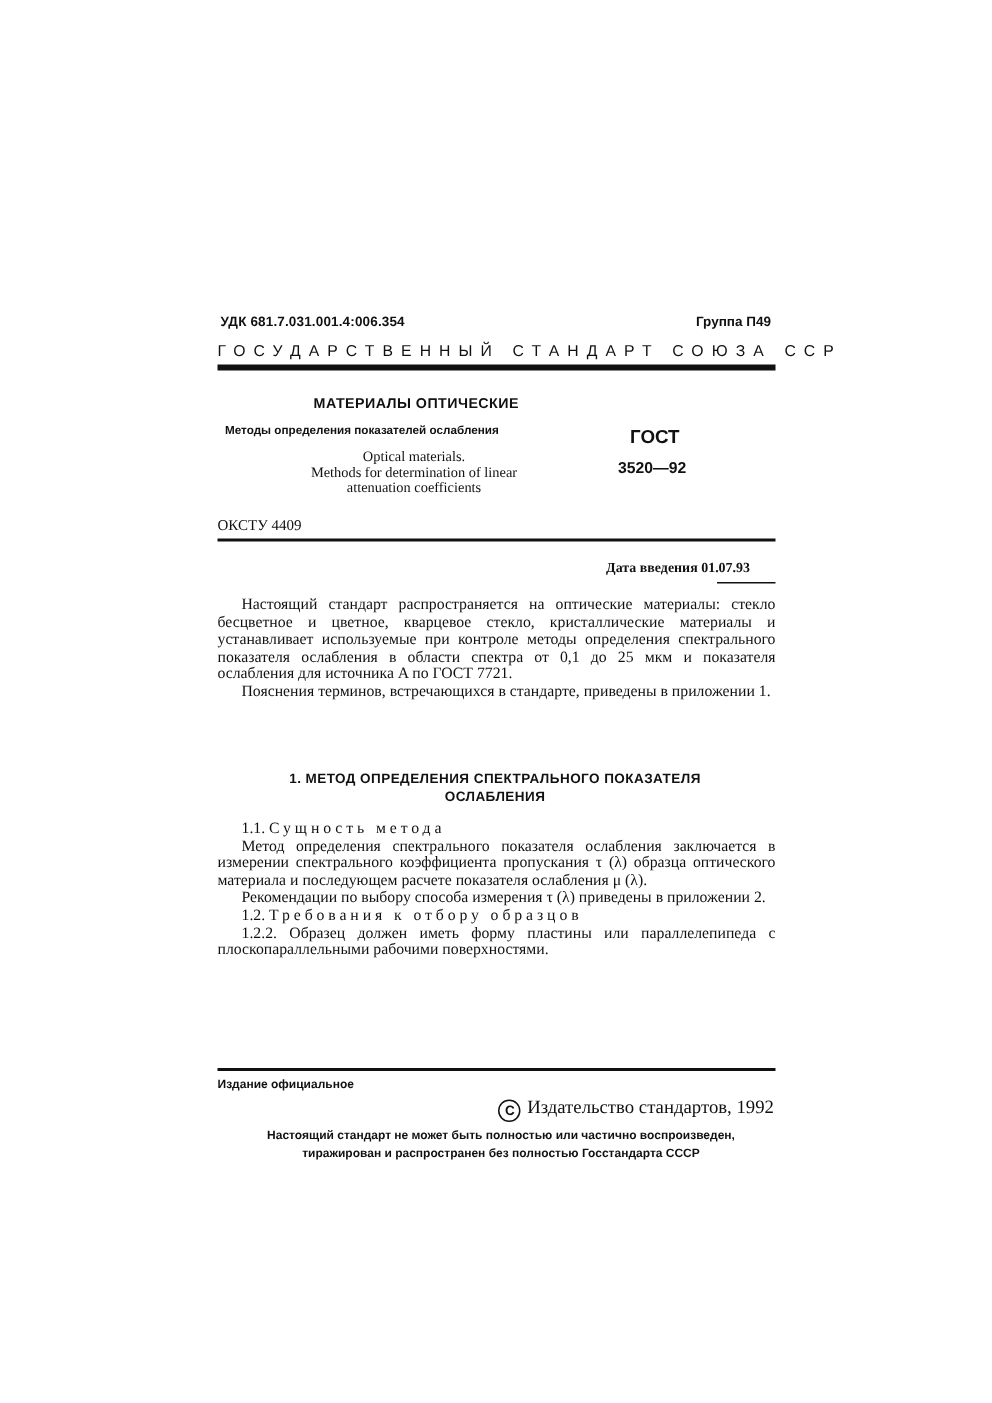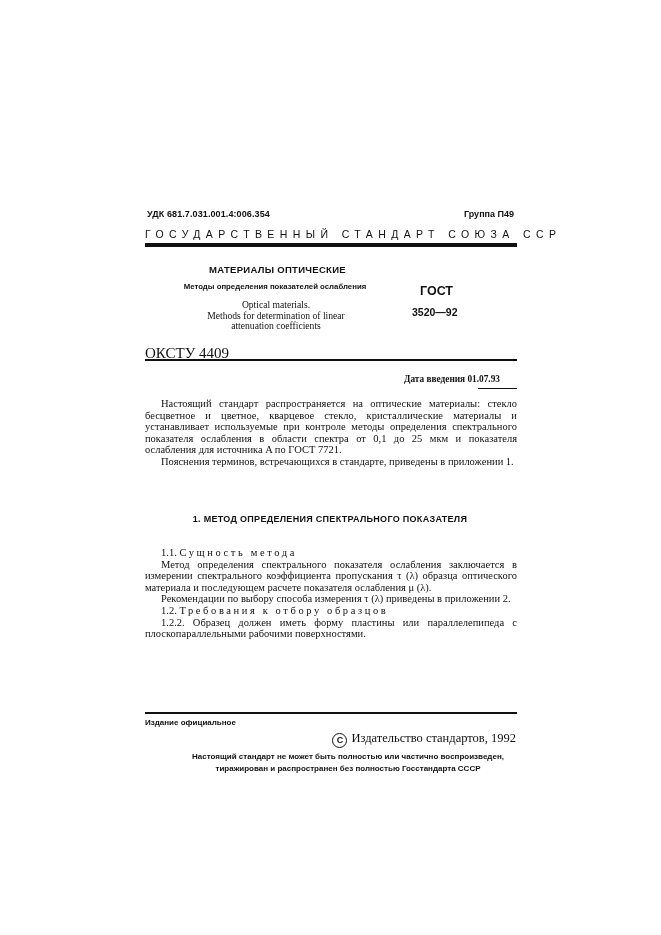--- a/index.html
+++ b/index.html
@@ -4,36 +4,36 @@
 <style>
   html, body { margin: 0; padding: 0; background: #ffffff; }
   body { width: 661px; height: 935px; position: relative; overflow: hidden; color: #111; font-family: "Liberation Serif", serif; }
   .abs { position: absolute; margin-top: 32px; }
   .udk { left: 147px; top: 177px; font-family: "Liberation Sans", sans-serif; font-weight: bold; font-size: 9px; letter-spacing: 0.1px; }
   .group { right: 147px; top: 177px; font-family: "Liberation Sans", sans-serif; font-weight: bold; font-size: 9px; }
   .state { left: 145px; top: 196px; width: 372px; font-family: "Liberation Sans", sans-serif; font-weight: normal; font-size: 10.5px; letter-spacing: 5.4px; white-space: nowrap; }
   .rule-thick { left: 145px; width: 372px; height: 4px; background: #111; }
   .rule-thin { left: 145px; width: 372px; height: 2px; background: #111; }
   .title { left: 160px; width: 235px; top: 232px; text-align: center; font-family: "Liberation Sans", sans-serif; font-weight: bold; font-size: 9.5px; letter-spacing: 0.3px; }
-  .subtitle { left: 150px; width: 250px; top: 250px; text-align: center; font-family: "Liberation Sans", sans-serif; font-weight: bold; font-size: 7.8px; }
+  .subtitle { left: 150px; width: 250px; top: 250px; text-align: left; font-family: "Liberation Sans", sans-serif; font-weight: bold; font-size: 7.8px; }
   .en { left: 160px; width: 232px; top: 268px; text-align: center; font-size: 9.6px; line-height: 10.5px; }
   .gost { left: 420px; top: 252px; font-family: "Liberation Sans", sans-serif; font-weight: bold; font-size: 12.5px; text-align: right; }
   .gostnum { left: 412px; top: 274px; font-family: "Liberation Sans", sans-serif; font-weight: bold; font-size: 10.5px; }
-  .oksty { left: 145px; top: 313px; font-size: 15px; text-align: right; }
+  .oksty { left: 145px; top: 313px; font-size: 10px; text-align: right; }
   .date { right: 161px; top: 342px; font-family: "Liberation Serif", serif; font-weight: bold; font-size: 9.3px; }
   .date-underline { left: 478px; top: 356px; width: 39px; height: 1px; background: #111; }
   .body { left: 145px; width: 372px; font-size: 10.5px; line-height: 11.6px; text-align: justify; }
   .body p { margin: 0; }
   .ind { text-indent: 16px; }
   .sp { letter-spacing: 2.6px; }
   .sec { left: 160px; width: 340px; top: 481px; text-align: center; font-family: Liberation Sans, sans-serif; font-weight: bold; font-size: 9px; line-height: 12px; letter-spacing: 0.3px; }
   .official { left: 145px; top: 686px; font-family: "Liberation Sans", sans-serif; font-weight: bold; font-size: 8px; }
   .copyright { right: 145px; top: 699px; font-size: 12.5px; }
   .copyright .c-icon { display: inline-block; width: 13px; height: 13px; border: 1.6px solid #111; border-radius: 50%; font-family: "Liberation Sans", sans-serif; font-size: 9px; font-weight: bold; line-height: 13px; text-align: center; vertical-align: -1px; margin-right: 4px; }
-  .notice { left: 160px; width: 376px; top: 719px; text-align: center; font-family: "Liberation Sans", sans-serif; font-weight: bold; font-size: 8px; line-height: 12px; }
+  .notice { left: 146px; width: 376px; top: 719px; text-align: center; font-family: "Liberation Sans", sans-serif; font-weight: bold; font-size: 8px; line-height: 12px; }
   .notice p { margin: 0; }
 </style>
 </head>
 <body>
 
 <div class="abs udk">УДК 681.7.031.001.4:006.354</div>
 <div class="abs group">Группа П49</div>
 <div class="abs state">ГОСУДАРСТВЕННЫЙ СТАНДАРТ СОЮЗА ССР</div>
 <div class="abs rule-thick" style="top:211px;"></div>
 
@@ -56,20 +56,21 @@
 </div>
 <div class="abs date-underline"></div>
 
 <div class="abs body" style="top:366px;">
   <p class="ind">Настоящий стандарт распространяется на оптические материалы: стекло бесцветное и цветное, кварцевое стекло, кристаллические материалы и устанавливает используемые при контроле методы определения спектрального показателя ослабления в области спектра от 0,1 до 25 мкм и показателя ослабления для источника A по ГОСТ 7721.</p>
   <p class="ind">Пояснения терминов, встречающихся в стандарте, приведены в приложении 1.</p>
 </div>
 
 <div class="abs sec">
   <div>1. МЕТОД ОПРЕДЕЛЕНИЯ СПЕКТРАЛЬНОГО ПОКАЗАТЕЛЯ</div>
+  <div>ОСЛАБЛЕНИЯ</div>
 </div>
 
 <div class="abs body" style="top:515px;">
   <p class="ind"><span>1.1.</span> <span class="sp">Сущность метода</span></p>
   <p class="ind">Метод определения спектрального показателя ослабления заключается в измерении спектрального коэффициента пропускания τ (λ) образца оптического материала и последующем расчете показателя ослабления μ (λ).</p>
   <p class="ind">Рекомендации по выбору способа измерения τ (λ) приведены в приложении 2.</p>
   <p class="ind"><span>1.2.</span> <span class="sp">Требования к отбору образцов</span></p>
   <p class="ind">1.2.2. Образец должен иметь форму пластины или параллелепипеда с плоскопараллельными рабочими поверхностями.</p>
 </div>
 

